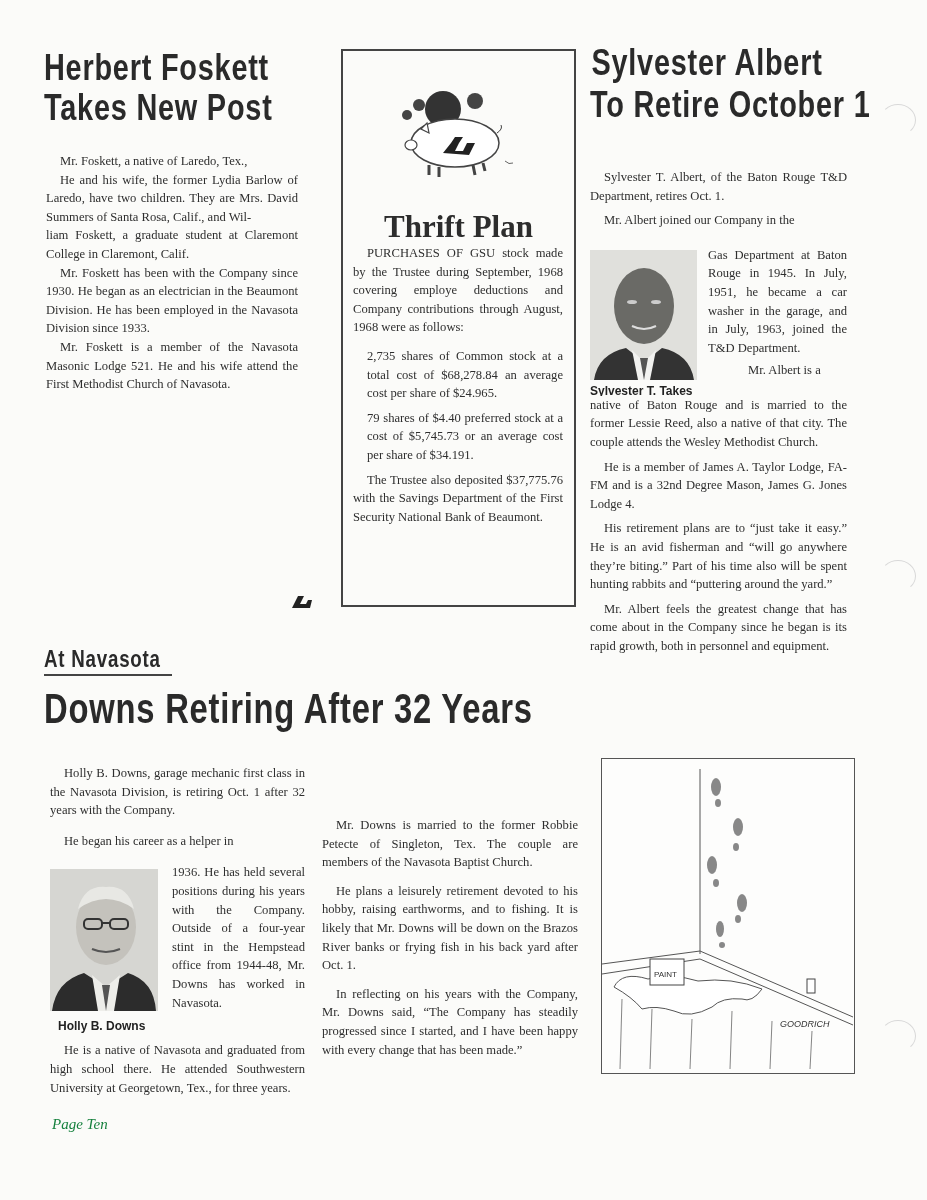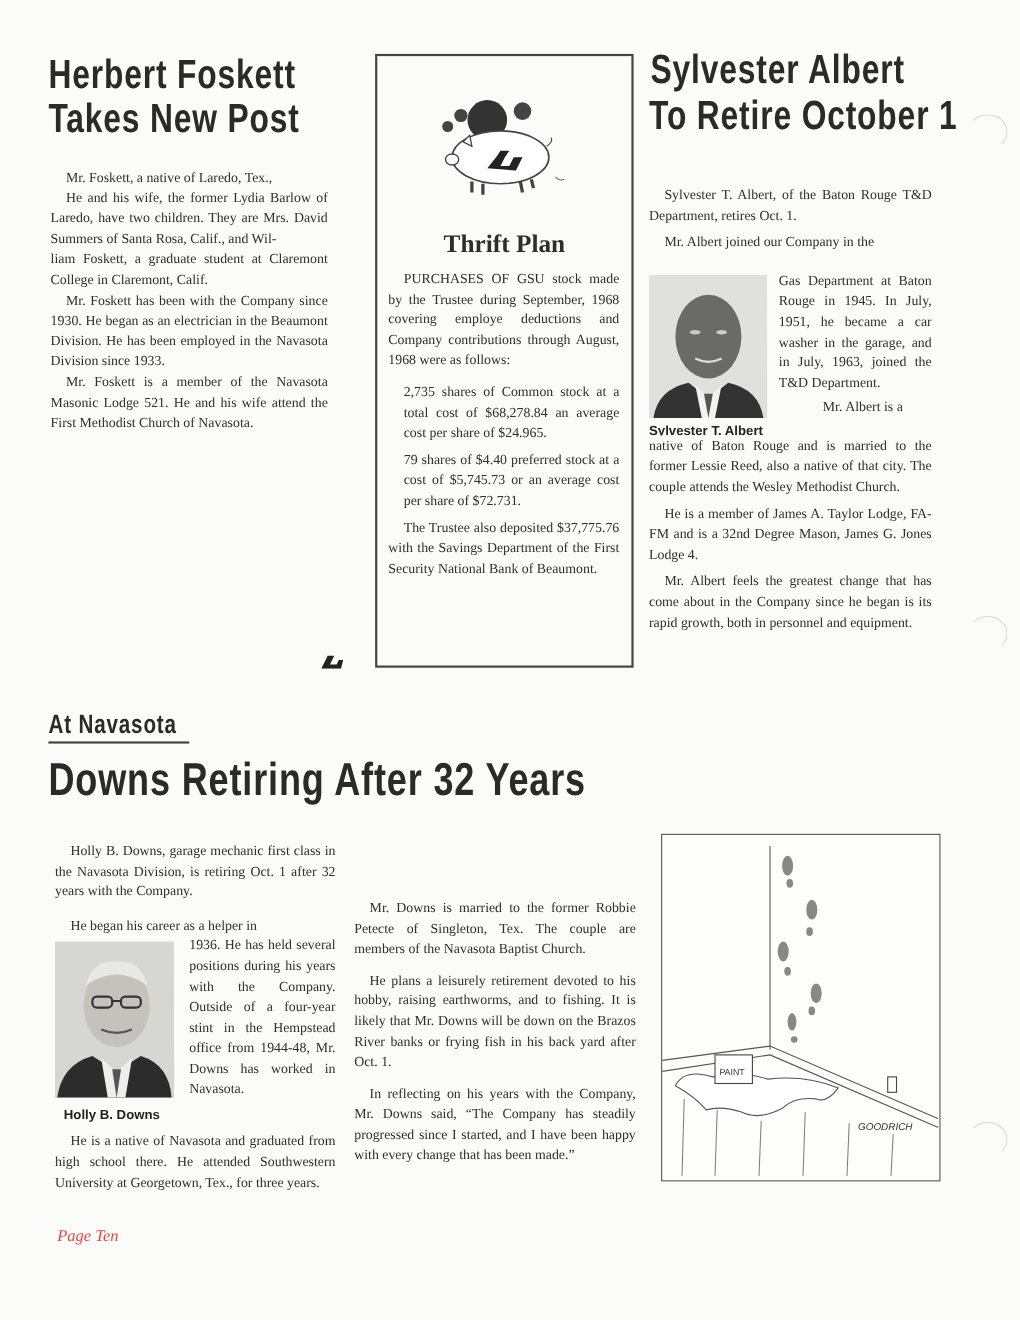--- a/index.html
+++ b/index.html
@@ -45,25 +45,25 @@
       <circle cx="14" cy="34" r="5" fill="#444"></circle>
     <circle cx="82" cy="20" r="8" fill="#444"></circle>
     <ellipse cx="62" cy="62" rx="44" ry="24" fill="#fff" stroke="#444" stroke-width="1.5"></ellipse>
     <ellipse cx="18" cy="64" rx="6" ry="5" fill="#fff" stroke="#444" stroke-width="1.2"></ellipse>
     <path d="M28 48 L34 42 L36 52Z" fill="#fff" stroke="#444" stroke-width="1.2"></path>
     <path d="M50 72 L58 62 L66 62 L62 70 L70 70 L74 62 L82 62 L76 74Z M58 62 L62 56 L70 56 L66 62Z" fill="#222"></path>
     <path d="M36 84 L36 94 M46 86 L46 96 M80 84 L82 94 M90 82 L92 90" stroke="#444" stroke-width="3"></path>
     <path d="M104 52 q6 -4 4 -8" stroke="#444" fill="none"></path>
     <path d="M112 80 q4 4 8 2" stroke="#666" fill="none"></path>
   </svg>
-  <div class="abs" style="left:0;width:231px;top:158px;text-align:center;font-family:'Liberation Serif',serif;font-weight:bold;font-size:23px;color:#2d2d2d;">Thrift Plan</div>
+  <div class="abs" style="left:0;width:231px;top:158px;text-align:center;font-family:'Liberation Serif',serif;font-weight:bold;font-size:31px;color:#2d2d2d;">Thrift Plan</div>
   <div class="abs body" style="left:10px;top:193px;width:210px;">
     <p style="margin-bottom:10px;">PURCHASES OF GSU stock made by the Trustee during September, 1968 covering employe deductions and Company contributions through August, 1968 were as follows:</p>
     <p class="noind" style="margin-left:14px;">2,735 shares of Common stock at a total cost of $68,278.84 an average cost per share of $24.965.</p>
-    <p class="noind" style="margin-left:14px;">79 shares of $4.40 preferred stock at a cost of $5,745.73 or an average cost per share of $72.731.</p>
+    <p class="noind" style="margin-left:14px;">79 shares of $4.40 preferred stock at a cost of $5,745.73 or an average cost per share of $34.191.</p>
     <p>The Trustee also deposited $37,775.76 with the Savings Department of the First Security National Bank of Beaumont.</p>
   </div>
 </div>
 
 <div class="abs" style="left:590px;top:42px;width:300px;text-align:center;">
   <div class="headline" style="font-size:37px;line-height:42px;">Sylvester Albert</div>
   <div class="headline" style="font-size:37px;line-height:42px;">To Retire October 1</div>
 </div>
 <div class="abs body" style="left:590px;top:168px;width:257px;">
   <p>Sylvester T. Albert, of the Baton Rouge T&amp;D Department, retires Oct. 1.</p>
@@ -75,39 +75,40 @@
           <rect width="107" height="130" fill="#e0e0dc"></rect>
           <ellipse cx="54" cy="56" rx="30" ry="38" fill="#6a6a66"></ellipse>
           <ellipse cx="42" cy="52" rx="5" ry="2" fill="#ccc"></ellipse>
             <ellipse cx="66" cy="52" rx="5" ry="2" fill="#ccc"></ellipse>
           <path d="M42 76 Q54 82 66 76" stroke="#ddd" stroke-width="2" fill="none"></path>
           <path d="M4 130 Q8 104 36 98 L54 112 L72 98 Q100 104 104 130Z" fill="#333"></path>
           <path d="M42 100 L54 112 L66 100 L60 130 L48 130Z" fill="#f2f2f0"></path>
           <path d="M50 108 L54 130 L58 108Z" fill="#555"></path>
         </svg>
       </div>
-      <div class="caption abs" style="left:0;top:136px;white-space:nowrap;">Sylvester T. Albert</div>
+      <div class="caption abs" style="left:0;top:136px;white-space:nowrap;">Sylvester T. Takes</div>
     </div>
     <p class="noind" style="margin-bottom:4px;">Gas Department at Baton Rouge in 1945. In July, 1951, he became a car washer in the garage, and in July, 1963, joined the T&amp;D Department.</p>
     <p style="margin-bottom:0;text-indent:40px;">Mr. Albert is a</p>
   </div>
   <p class="noind">native of Baton Rouge and is married to the former Lessie Reed, also a native of that city. The couple attends the Wesley Methodist Church.</p>
   <p>He is a member of James A. Taylor Lodge, FA-FM and is a 32nd Degree Mason, James G. Jones Lodge 4.</p>
+  <p>His retirement plans are to “just take it easy.” He is an avid fisherman and “will go anywhere they’re biting.” Part of his time also will be spent hunting rabbits and “puttering around the yard.”</p>
   <p>Mr. Albert feels the greatest change that has come about in the Company since he began is its rapid growth, both in personnel and equipment.</p>
 </div>
 
 <div class="abs" style="left:44px;top:645px;">
   <div class="headline" style="font-size:24px;line-height:28px;">At Navasota</div>
   <div style="width:128px;height:2px;background:#444;margin-top:1px;"></div>
 </div>
 <div class="abs headline" style="left:44px;top:686px;font-size:42px;line-height:46px;">Downs Retiring After 32 Years</div>
 
 <div class="abs body" style="left:50px;top:764px;width:255px;">
   <p style="margin-bottom:12px;">Holly B. Downs, garage mechanic first class in the Navasota Division, is retiring Oct. 1 after 32 years with the Company.</p>
-  <p style="margin-bottom:0;">He began his career as a helper in</p>
+  <p style="margin-bottom:13px;">He began his career as a helper in</p>
   <div style="overflow:hidden;">
     <div class="flt" style="width:116px;height:172px;margin-right:6px;position:relative;">
       <div class="photo" style="left:0;top:6px;width:108px;height:142px;">
         <svg width="108" height="142" viewBox="0 0 108 142">
           <rect width="108" height="142" fill="#d6d6d2"></rect>
           <ellipse cx="56" cy="58" rx="30" ry="38" fill="#c4c2bc"></ellipse>
           <path d="M28 40 Q34 16 56 18 Q78 16 84 40 Q70 30 56 30 Q42 30 28 40Z" fill="#e8e8e4"></path>
           <rect x="34" y="50" width="18" height="10" rx="4" fill="none" stroke="#333" stroke-width="2"></rect>
           <rect x="60" y="50" width="18" height="10" rx="4" fill="none" stroke="#333" stroke-width="2"></rect>
           <path d="M52 54 L60 54" stroke="#333" stroke-width="2"></path>
@@ -156,17 +157,17 @@
         <line x1="50" y1="250" x2="48" y2="310"></line>
       <line x1="90" y1="260" x2="88" y2="310"></line>
         <line x1="130" y1="252" x2="128" y2="310"></line>
       <line x1="170" y1="262" x2="168" y2="310"></line>
         <line x1="210" y1="272" x2="208" y2="310"></line>
     </g>
     <text x="178" y="268" font-size="9" font-style="italic" font-family="Liberation Sans, sans-serif" fill="#333">GOODRICH</text>
   </svg>
 </div>
 
-<div class="abs" style="left:52px;top:1116px;font-style:italic;font-size:15px;color:#ef4444;">Page Ten</div>
+<div class="abs" style="left:52px;top:1116px;font-style:italic;font-size:15px;color:#15803d;">Page Ten</div>
 
 <div class="punch" style="left:880px;top:104px;"></div>
 <div class="punch" style="left:880px;top:560px;"></div>
 <div class="punch" style="left:880px;top:1020px;"></div>
 
 </body></html>

